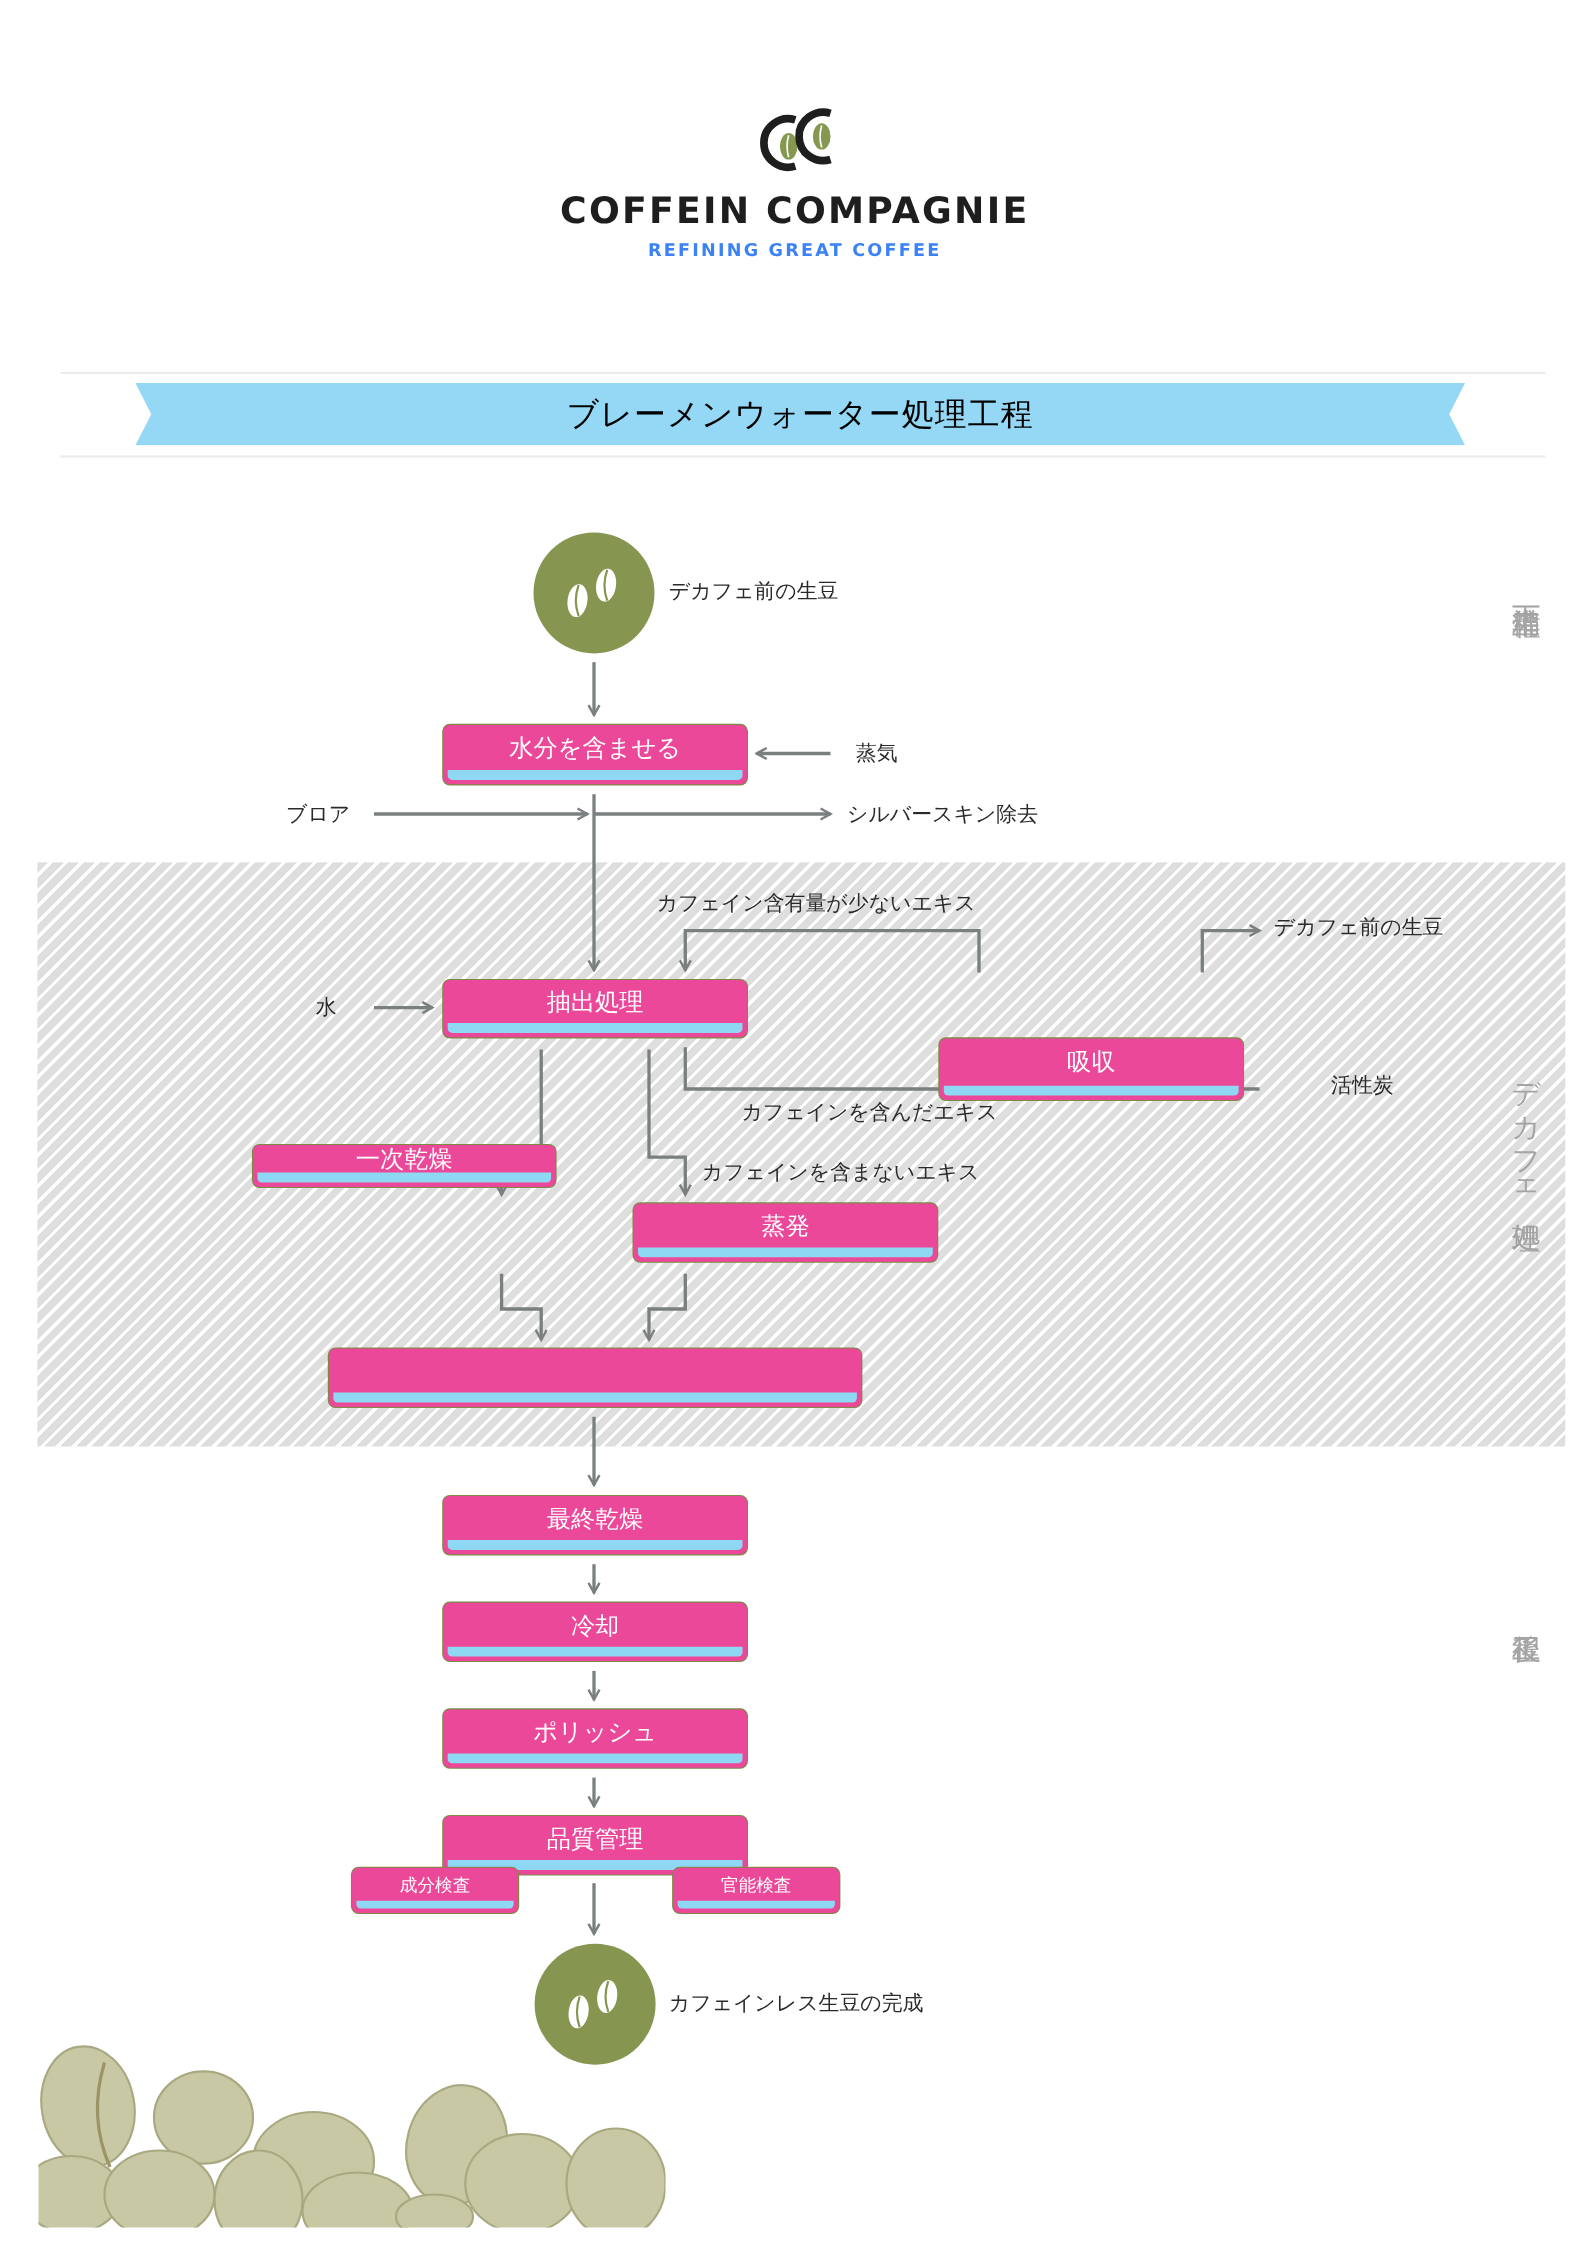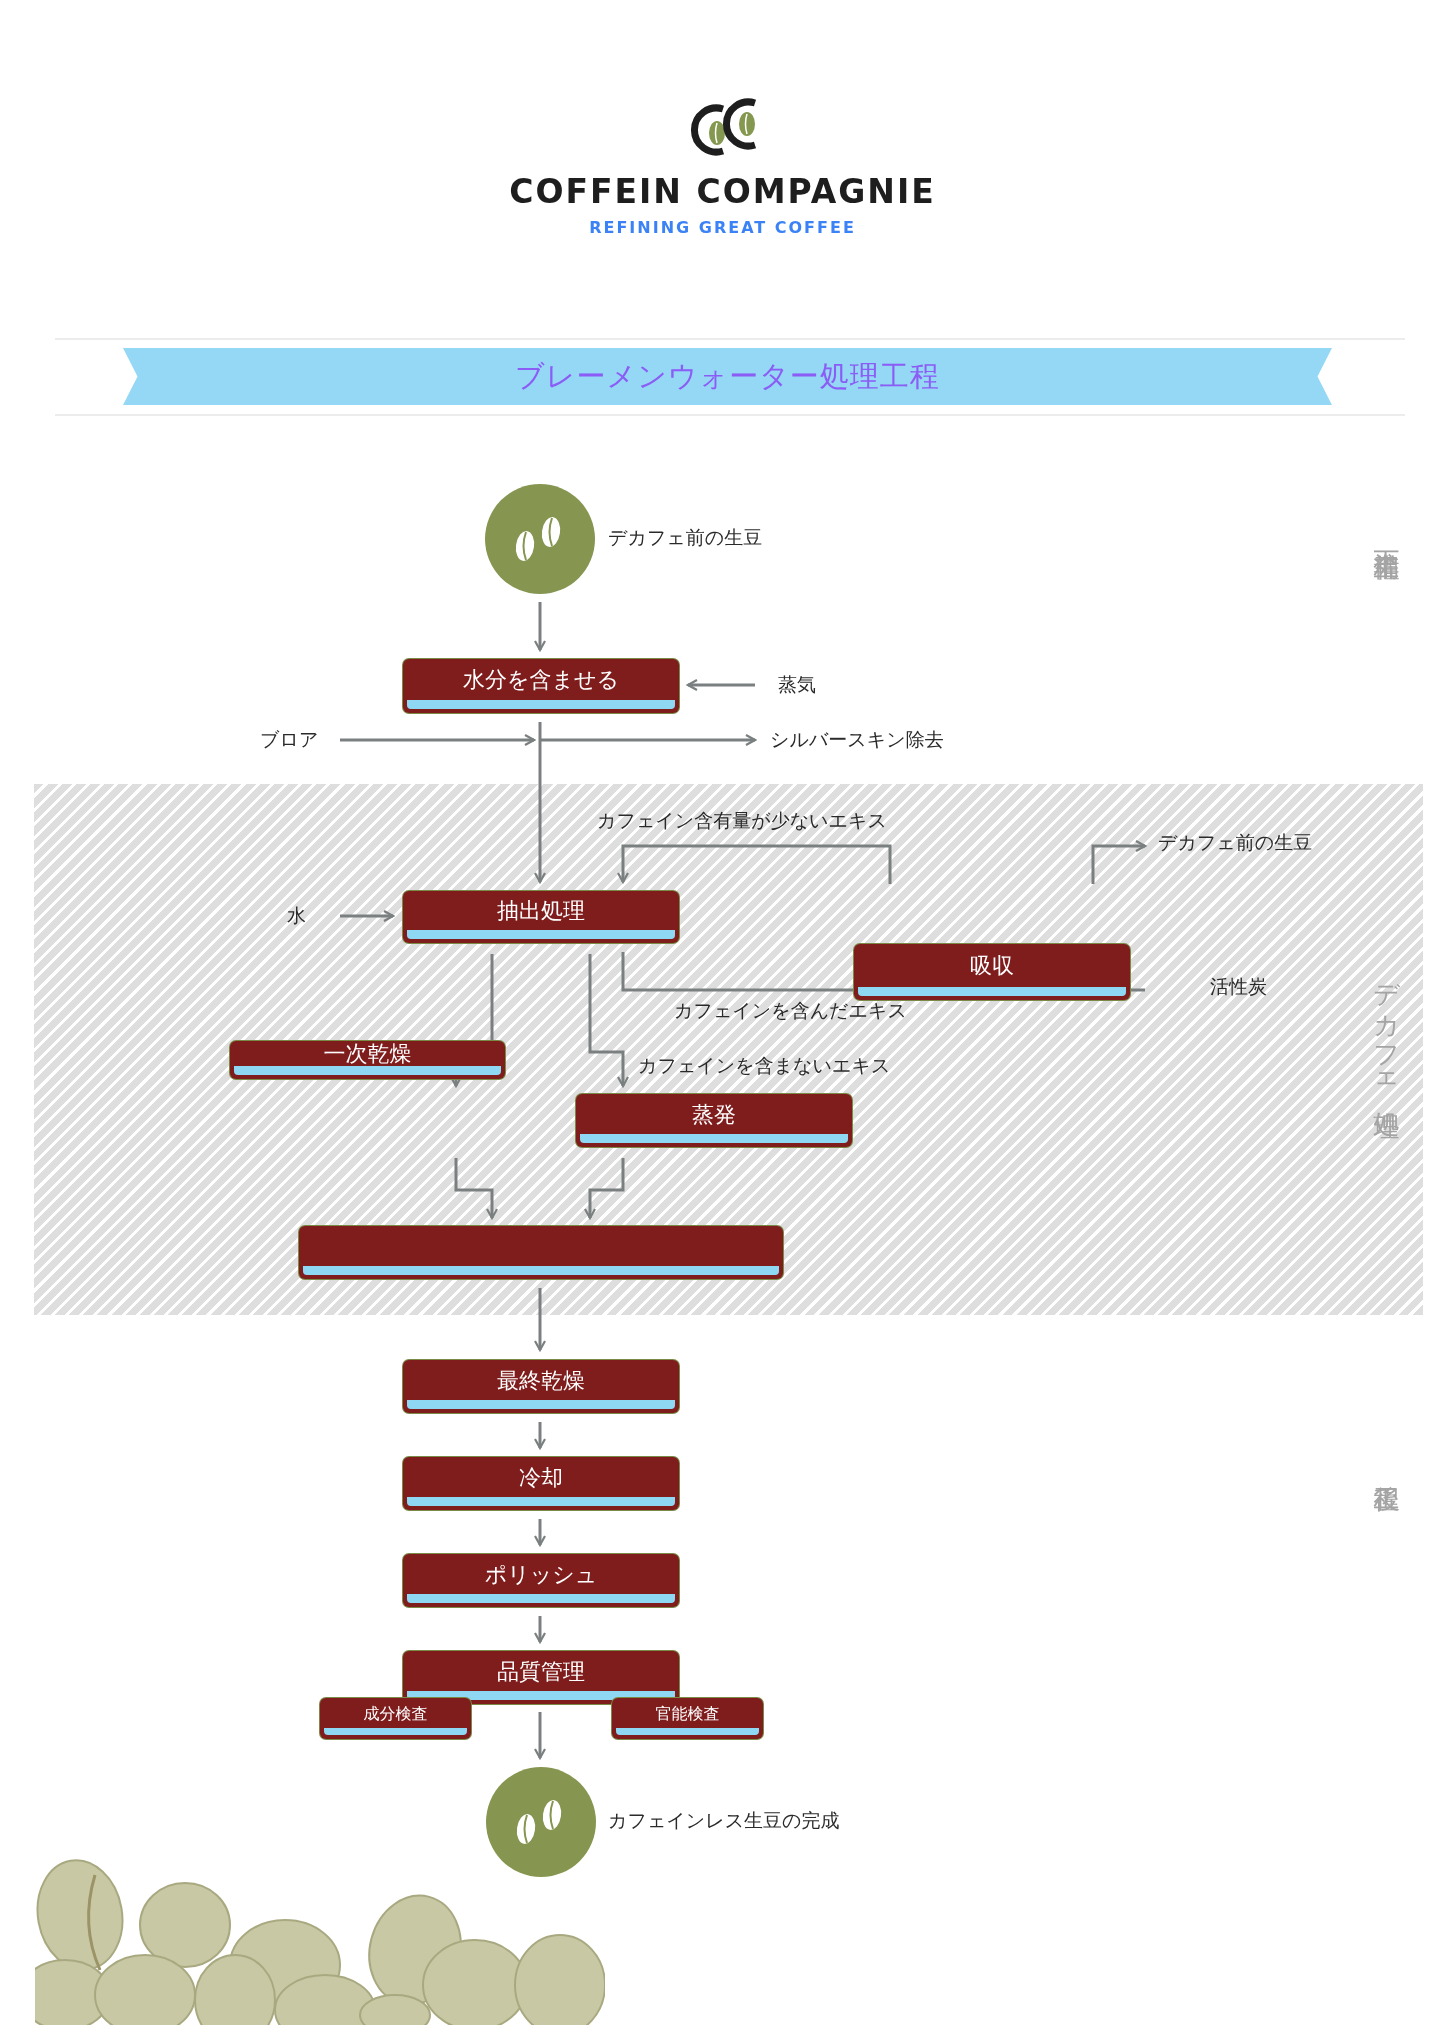--- a/index.html
+++ b/index.html
@@ -3,24 +3,24 @@
 <meta charset="utf-8">
 <style>
   html,body{margin:0;padding:0;background:#ffffff;}
   body{width:1445px;height:2043px;position:relative;overflow:hidden;font-family:"DejaVu Serif",serif;color:#2a2a2a;}
   .abs{position:absolute;}
   .logo-name{left:0;width:1445px;top:172px;text-align:center;font-family:"DejaVu Sans",sans-serif;font-weight:bold;font-size:33px;letter-spacing:2px;color:#1e1e1e;}
   .logo-tag{left:0;width:1445px;top:218px;text-align:center;font-family:"DejaVu Sans",sans-serif;font-weight:bold;font-size:16px;letter-spacing:2px;color:#3b82f6;}
   .rule{left:55px;width:1350px;height:2px;background:#ececec;}
   .banner{left:123px;top:348px;width:1209px;height:57px;background:#94d8f5;
     clip-path:polygon(0 0,100% 0,98.8% 50%,100% 100%,0 100%,1.2% 50%);}
-  .banner-title{left:123px;top:348px;width:1209px;height:57px;line-height:57px;text-align:center;font-size:29px;color:#8b5cf6;font-family:"DejaVu Sans",sans-serif;letter-spacing:1px;}
+  .banner-title{left:123px;top:348px;width:1209px;height:57px;line-height:57px;text-align:center;font-size:29px;color:#000000;font-family:"DejaVu Sans",sans-serif;letter-spacing:1px;}
   .hatch{left:34px;top:784px;width:1389px;height:531px;
     background:repeating-linear-gradient(135deg,#dedede 0px,#dedede 7px,#ffffff 7px,#ffffff 10px);}
-  .box{background:#7f1d1d;border-radius:6px;box-shadow:0 0 0 1px #7a8a47;}
+  .box{background:#ec4899;border-radius:6px;box-shadow:0 0 0 1px #7a8a47;}
   .box .lbl{position:absolute;left:0;right:0;top:0;bottom:12px;display:flex;align-items:center;justify-content:center;color:#ffffff;font-family:"DejaVu Sans",sans-serif;font-size:22px;}
   .box .bar{position:absolute;left:4px;right:4px;bottom:4px;height:9px;background:#8fd8f3;border-radius:0 0 4px 4px;}
   .box.small .lbl{font-size:16px;bottom:9px;}
   .box.small .bar{height:7px;}
   .txt{font-size:19px;color:#2a2a2a;white-space:nowrap;}
   .side{font-size:26px;color:#a4a4a4;writing-mode:vertical-rl;letter-spacing:2px;font-family:"DejaVu Sans",sans-serif;}
   .circle{border-radius:50%;background:#869650;}
   svg.lines{position:absolute;left:0;top:0;}
   .beans{left:35px;top:1855px;width:570px;height:170px;}
 </style>

